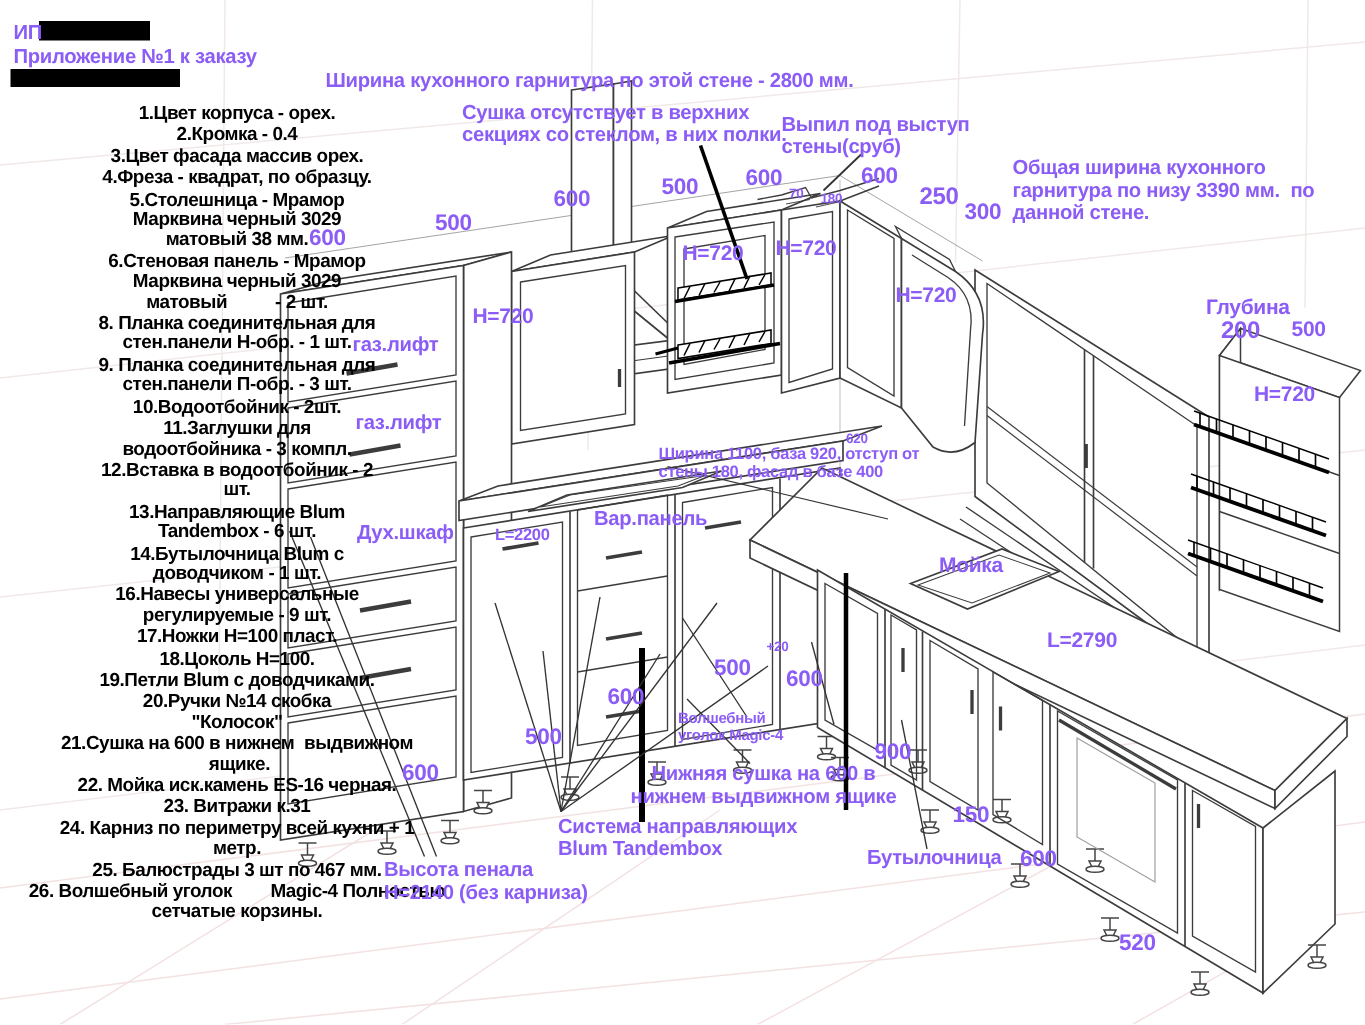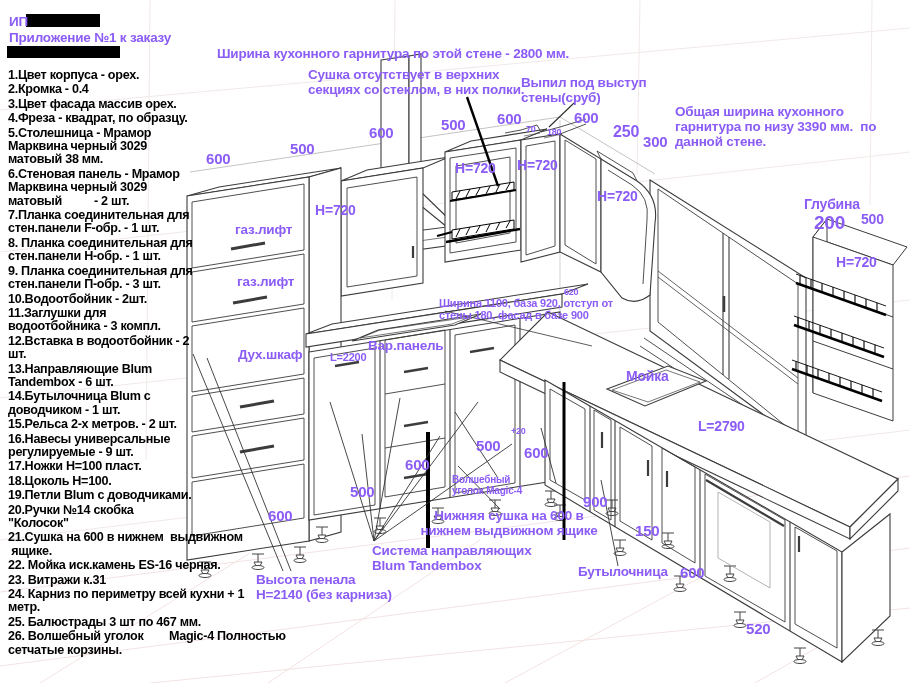--- a/index.html
+++ b/index.html
@@ -10,21 +10,21 @@
   }
   #stage{position:absolute;inset:0;width:910px;height:683px;}
   svg{position:absolute;left:0;top:0;}
   #labels{position:absolute;inset:0;pointer-events:none;}
   .lbl{
     position:absolute;font-weight:bold;color:#8b5cf6;
     white-space:pre;line-height:1.12;letter-spacing:-0.2px;
   }
   #spec-list{
     position:absolute;left:8px;top:69px;width:300px;
-    font-weight:bold;font-size:12.6px;line-height:13.4px;color:#000;
+    font-weight:bold;font-size:12.6px;line-height:13.4px;color:#000;text-align:center;
   }
   .spec-item{white-space:pre;margin-bottom:1px;letter-spacing:-0.3px;}
   .redact{position:absolute;background:#000;}
   #redact1{left:26px;top:14px;width:74px;height:13px;}
   #redact2{left:7px;top:46px;width:113px;height:12px;}
 </style>
 </head>
 <body>
 
 <div id="stage">
@@ -323,36 +323,33 @@
       <div class="spec-item">1.Цвет корпуса - орех.</div>
       <div class="spec-item">2.Кромка - 0.4</div>
       <div class="spec-item">3.Цвет фасада массив орех.</div>
       <div class="spec-item">4.Фреза - квадрат, по образцу.</div>
       <div class="spec-item">5.Столешница - Мрамор
 Марквина черный 3029
 матовый 38 мм.</div>
       <div class="spec-item">6.Стеновая панель - Мрамор
 Марквина черный 3029
 матовый          - 2 шт.</div>
-      <div class="spec-item">7.Планка соединительная для
-стен.панели F-обр. - 1 шт.</div>
       <div class="spec-item">8. Планка соединительная для
 стен.панели Н-обр. - 1 шт.</div>
       <div class="spec-item">9. Планка соединительная для
 стен.панели П-обр. - 3 шт.</div>
       <div class="spec-item">10.Водоотбойник - 2шт.</div>
       <div class="spec-item">11.Заглушки для
 водоотбойника - 3 компл.</div>
       <div class="spec-item">12.Вставка в водоотбойник - 2
 шт.</div>
       <div class="spec-item">13.Направляющие Blum
 Tandembox - 6 шт.</div>
       <div class="spec-item">14.Бутылочница Blum с
 доводчиком - 1 шт.</div>
-      <div class="spec-item">15.Рельса 2-х метров. - 2 шт.</div>
       <div class="spec-item">16.Навесы универсальные
 регулируемые - 9 шт.</div>
       <div class="spec-item">17.Ножки Н=100 пласт.</div>
       <div class="spec-item">18.Цоколь Н=100.</div>
       <div class="spec-item">19.Петли Blum с доводчиками.</div>
       <div class="spec-item">20.Ручки №14 скобка
 "Колосок"</div>
       <div class="spec-item">21.Сушка на 600 в нижнем  выдвижном
  ящике.</div>
       <div class="spec-item">22. Мойка иск.камень ES-16 черная.</div>
@@ -382,40 +379,40 @@
       <div class="lbl" style="left: 613px; top: 123px; font-size: 16px; text-align: right;">250</div>
       <div class="lbl" style="left: 643px; top: 134px; font-size: 15px;">300</div>
       <div class="lbl" style="left: 526px; top: 124px; font-size: 9px;">70</div>
       <div class="lbl" style="left: 547px; top: 127px; font-size: 9px;">180</div>
       <div class="lbl" style="left: 315px; top: 203px; font-size: 14px;">Н=720</div>
       <div class="lbl" style="left: 455px; top: 161px; font-size: 14px;">Н=720</div>
       <div class="lbl" style="left: 517px; top: 158px; font-size: 14px;">Н=720</div>
       <div class="lbl" style="left: 597px; top: 189px; font-size: 14px;">Н=720</div>
       <div class="lbl" style="left: 836px; top: 255px; font-size: 14px;">Н=720</div>
       <div class="lbl" style="left: 804px; top: 197px; font-size: 14px;">Глубина</div>
-      <div class="lbl" style="left: 814px; top: 212px; font-size: 19px;">200</div>
+      <div class="lbl" style="left: 814px; top: 212px; font-size: 16px;">200</div>
       <div class="lbl" style="left: 861px; top: 212px; font-size: 14px;">500</div>
       <div class="lbl" style="left: 235px; top: 222px; font-size: 13.5px;">газ.лифт</div>
       <div class="lbl" style="left: 237px; top: 274px; font-size: 13.5px;">газ.лифт</div>
       <div class="lbl" style="left: 238px; top: 347px; font-size: 13.5px;">Дух.шкаф</div>
-      <div class="lbl" style="left: 368px; top: 338px; font-size: 13.5px;">Вар.панель</div>
+      <div class="lbl" style="left: 396px; top: 338px; font-size: 13.5px;">Вар.панель</div>
       <div class="lbl" style="left: 330px; top: 351px; font-size: 11px;">L=2200</div>
       <div class="lbl" style="left: 439px; top: 297px; font-size: 11px;">Ширина 1100, база 920, отступ от
-стены 180, фасад в базе 900</div>
+стены 180, фасад в базе 400</div>
       <div class="lbl" style="left: 564px; top: 287px; font-size: 9px;">620</div>
       <div class="lbl" style="left: 626px; top: 369px; font-size: 14px;">Мойка</div>
       <div class="lbl" style="left: 698px; top: 419px; font-size: 14px;">L=2790</div>
       <div class="lbl" style="left: 511px; top: 426px; font-size: 9px;">+20</div>
       <div class="lbl" style="left: 350px; top: 484px; font-size: 15px;">500</div>
       <div class="lbl" style="left: 268px; top: 508px; font-size: 15px;">600</div>
       <div class="lbl" style="left: 405px; top: 457px; font-size: 15px;">600</div>
       <div class="lbl" style="left: 476px; top: 438px; font-size: 15px;">500</div>
       <div class="lbl" style="left: 524px; top: 445px; font-size: 15px;">600</div>
       <div class="lbl" style="left: 583px; top: 494px; font-size: 15px;">900</div>
-      <div class="lbl" style="left: 635px; top: 523px; font-size: 15px; text-align: center;">150</div>
+      <div class="lbl" style="left: 635px; top: 536px; font-size: 15px; text-align: center;">150</div>
       <div class="lbl" style="left: 680px; top: 565px; font-size: 15px;">600</div>
       <div class="lbl" style="left: 746px; top: 621px; font-size: 15px;">520</div>
       <div class="lbl" style="left: 452px; top: 474px; font-size: 10px; width: 120px; ">Волшебный
 уголок Magic-4</div>
       <div class="lbl" style="left: 420px; top: 508px; font-size: 13.5px; width: 178px; text-align: center;">Нижняя сушка на 600 в
 нижнем выдвижном ящике</div>
       <div class="lbl" style="left: 340px; top: 543px; font-size: 13.5px; margin-left: 32px;">Система направляющих
 Blum Tandembox</div>
       <div class="lbl" style="left: 256px; top: 572px; font-size: 13.5px;">Высота пенала
 Н=2140 (без карниза)</div>

